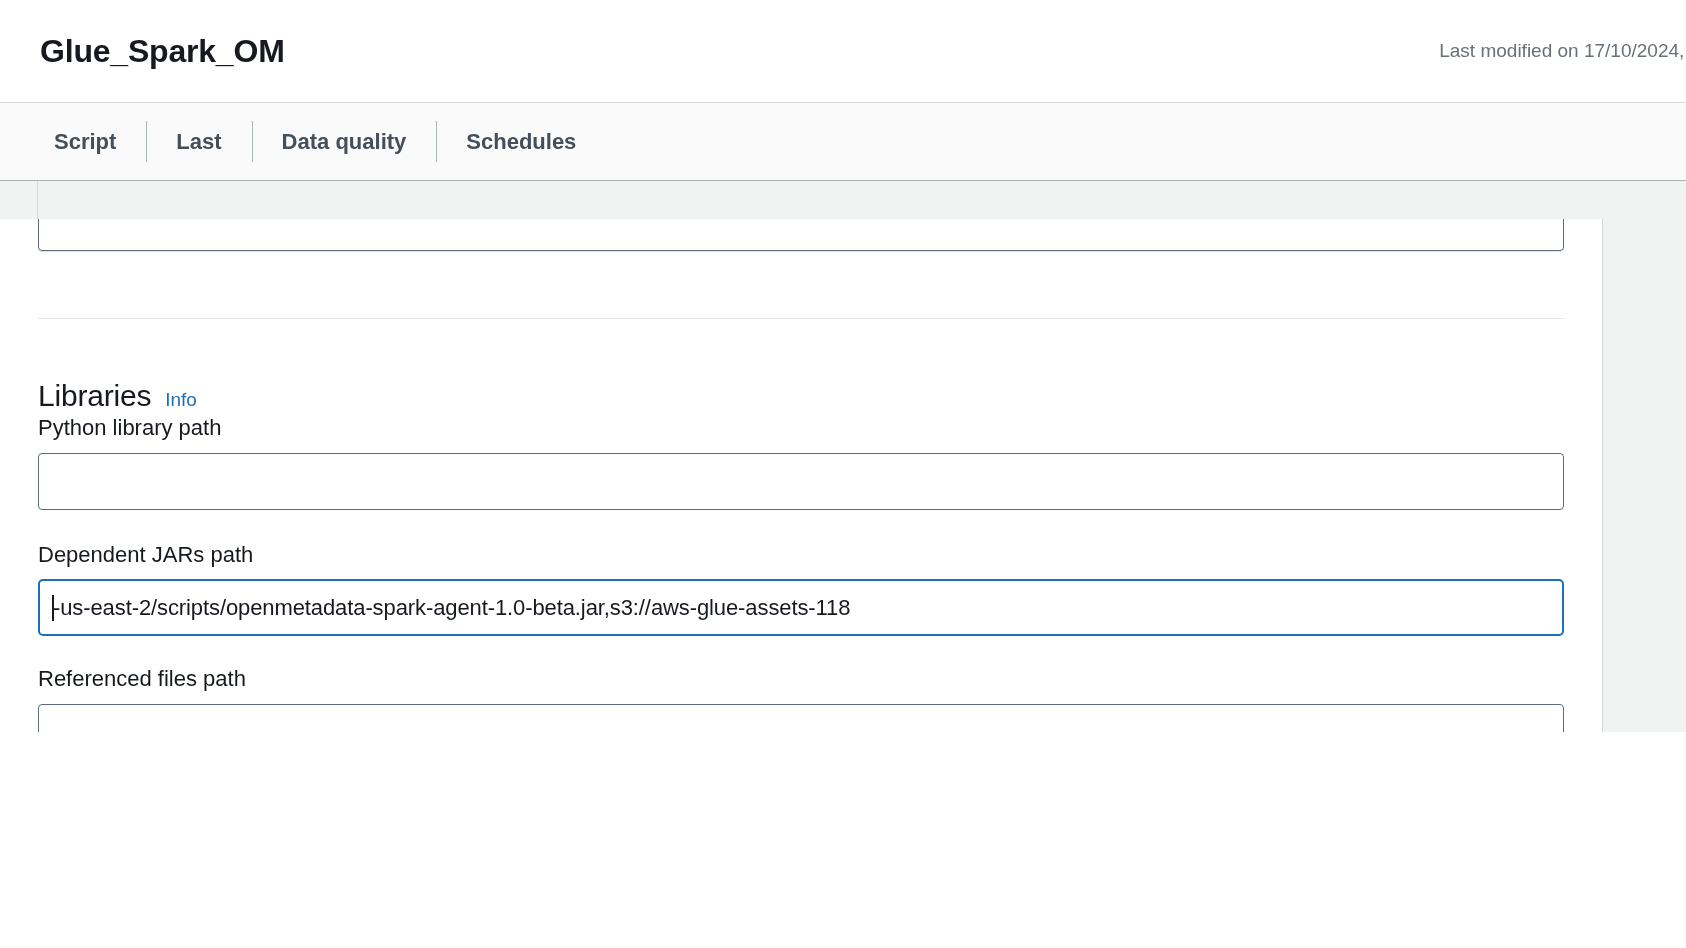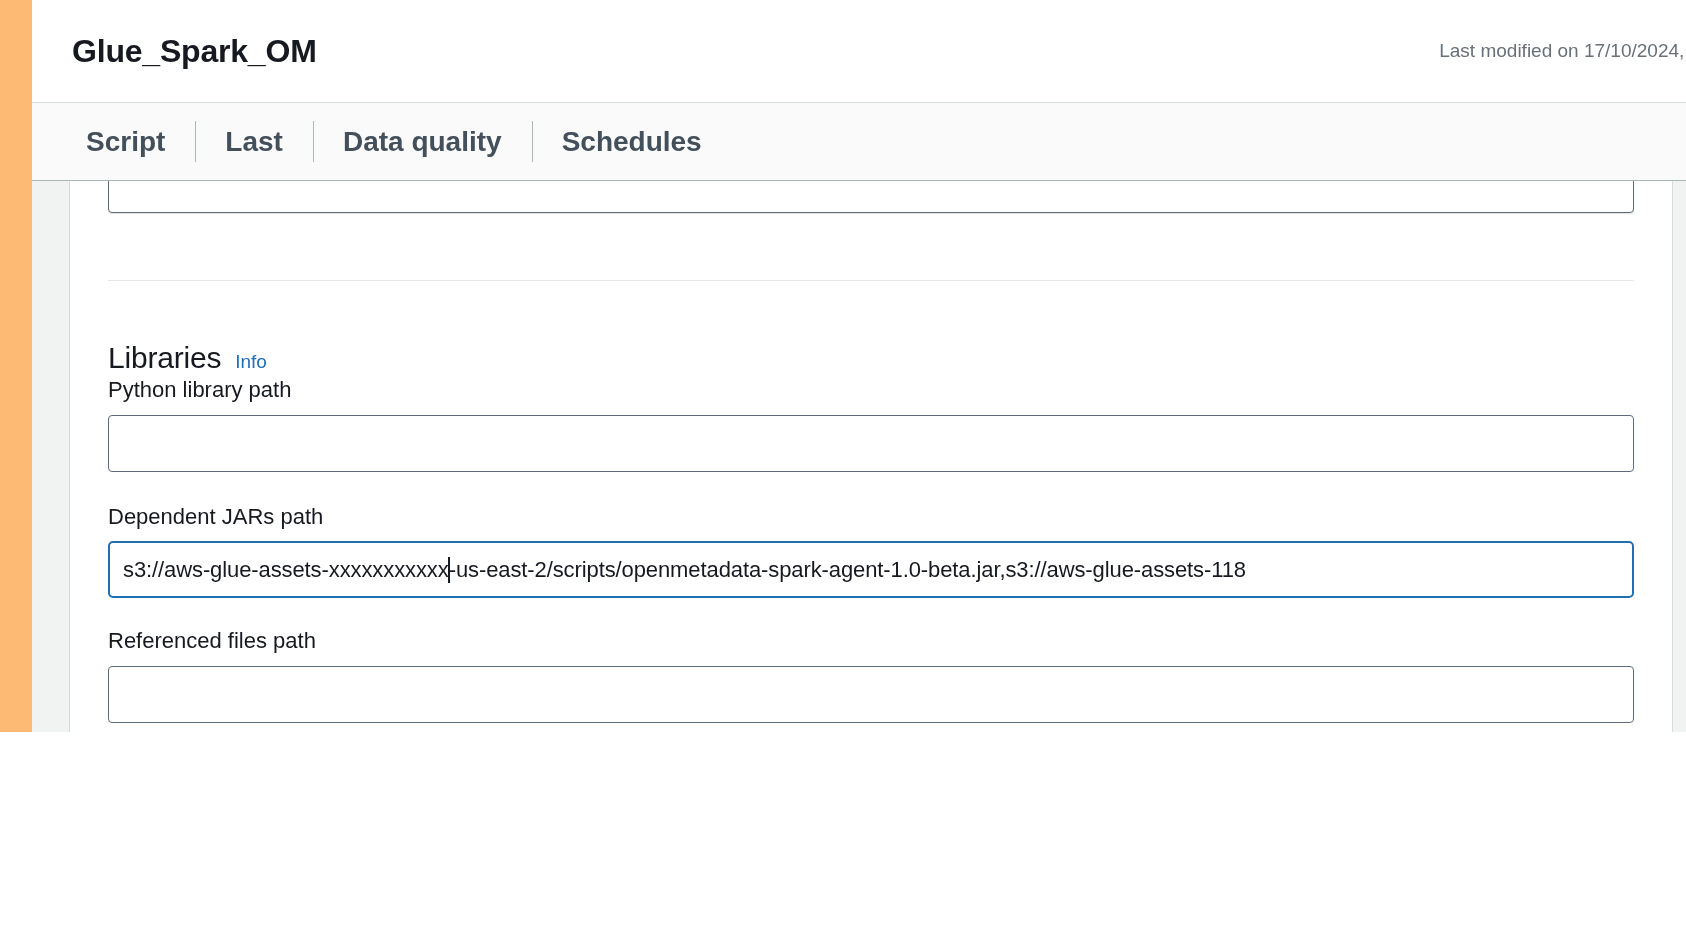--- a/index.html
+++ b/index.html
@@ -9,23 +9,22 @@
     overflow: hidden;
     background: #ffffff;
     font-family: "Liberation Sans", sans-serif;
     -webkit-font-smoothing: antialiased;
   }
 
   .app {
     position: relative;
     width: 1686px;
     height: 732px;
-    background: #fdba74;
-    overflow: hidden;
-    padding-left: 32px;
+    background: #eab308;
+    overflow: hidden;
   }
 
   
   .header {
     position: relative;
     height: 103px;
     background: #ffffff;
     border-bottom: 1px solid #d5dbdb;
     display: flex;
     align-items: center;
@@ -55,21 +54,21 @@
     border-bottom: 1px solid #aab7b8;
     display: flex;
     align-items: stretch;
     padding-left: 24px;
   }
   .tab {
     position: relative;
     display: flex;
     align-items: center;
     padding: 0 30px;
-    font-size: 28px;
+    font-size: 22px;
     font-weight: bold;
     color: #43505b;
     cursor: pointer;
     white-space: nowrap;
   }
   .tab + .tab::before {
     content: "";
     position: absolute;
     left: 0;
     top: 18px;
@@ -90,20 +89,21 @@
     background: #16191f;
   }
 
   
   .body-region {
     position: relative;
     height: 767px;
     background: #f1f3f3;
     display: flex;
     overflow: hidden;
+    flex-direction: column;
   }
   .left-gutter {
     width: 38px;
     flex: 0 0 38px;
     background: #f1f3f3;
     border-right: 1px solid #d5dbdb;
     height: 100%;
   }
   .content-panel {
     position: relative;
@@ -255,21 +255,20 @@
       </div>
 
       <div class="field">
         <div class="field-label">Python library path</div>
         <input class="text-input" type="text" value="" style="">
       </div>
 
       <div class="field jars">
         <div class="field-label">Dependent JARs path</div>
         <div class="input-shell">
-          <span class="input-text">s3://aws-glue-assets-xxxxxxxxxxx</span>
             <span class="caret"></span>
             <span class="input-text">-us-east-2/scripts/openmetadata-spark-agent-1.0-beta.jar,s3://aws-glue-assets-118</span>
         </div>
       </div>
 
       <div class="field refs">
         <div class="field-label">Referenced files path</div>
         <input class="text-input" type="text" value="" style="">
       </div>
 

